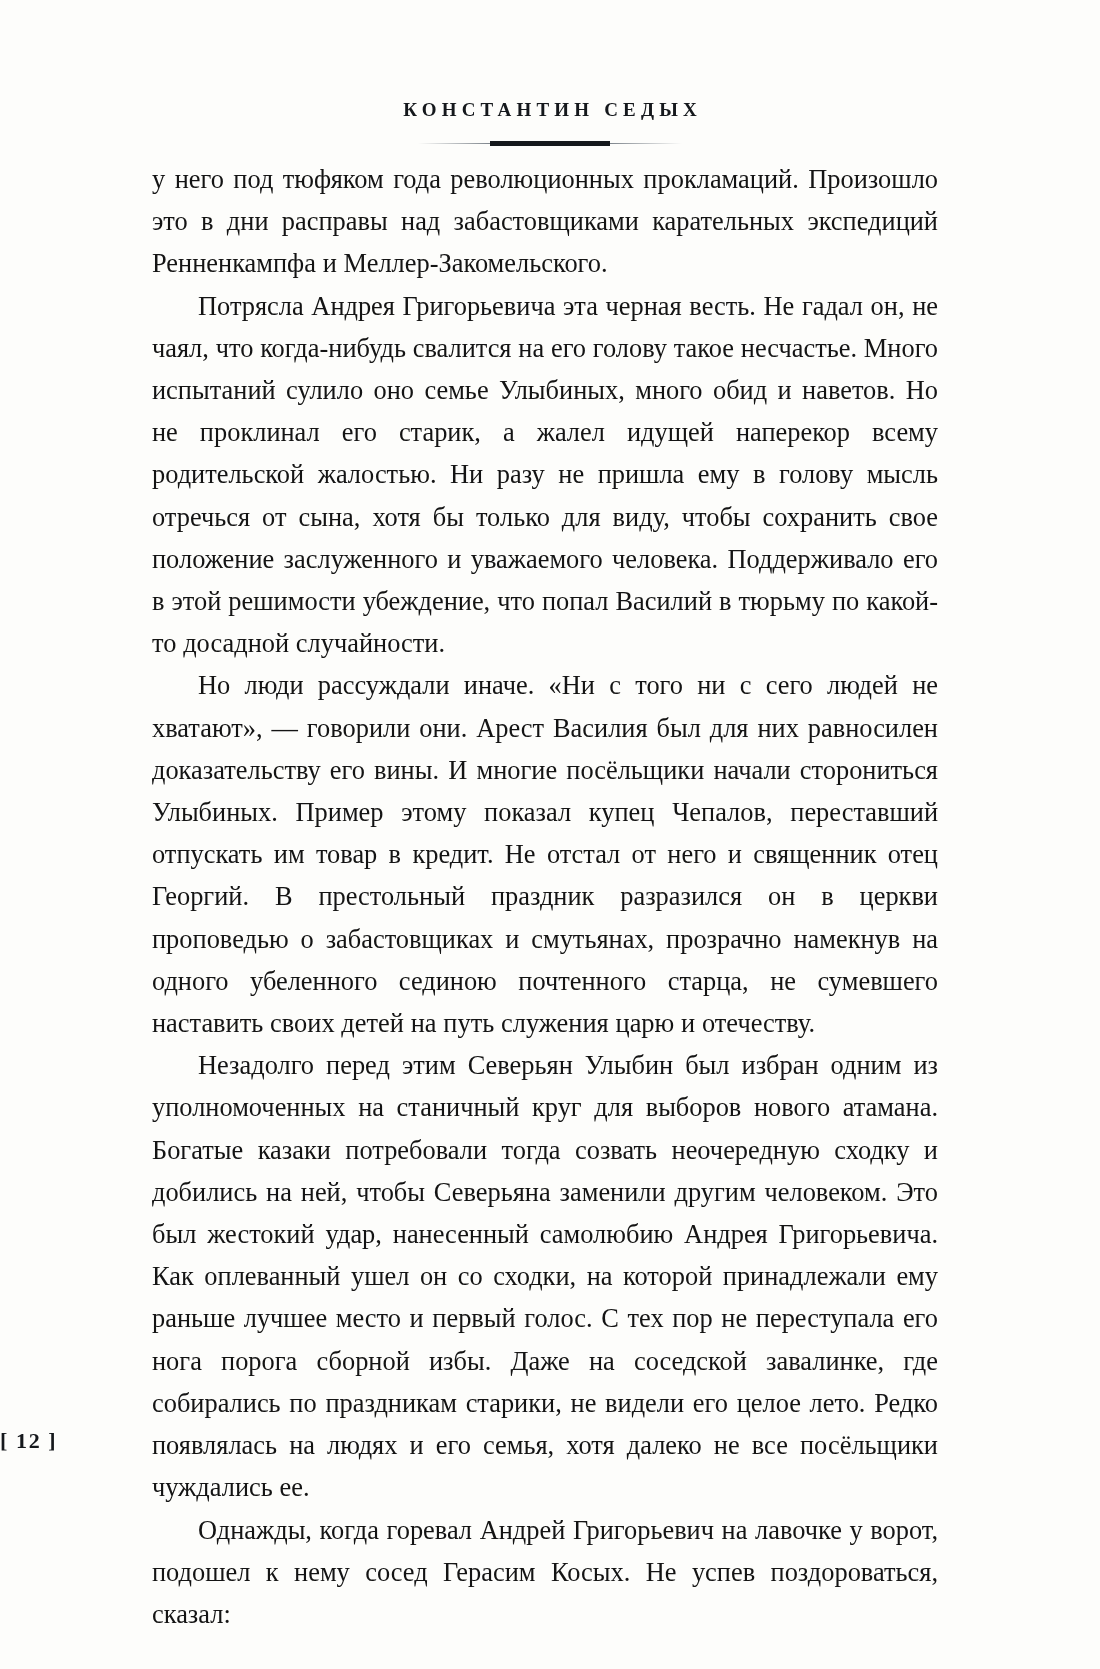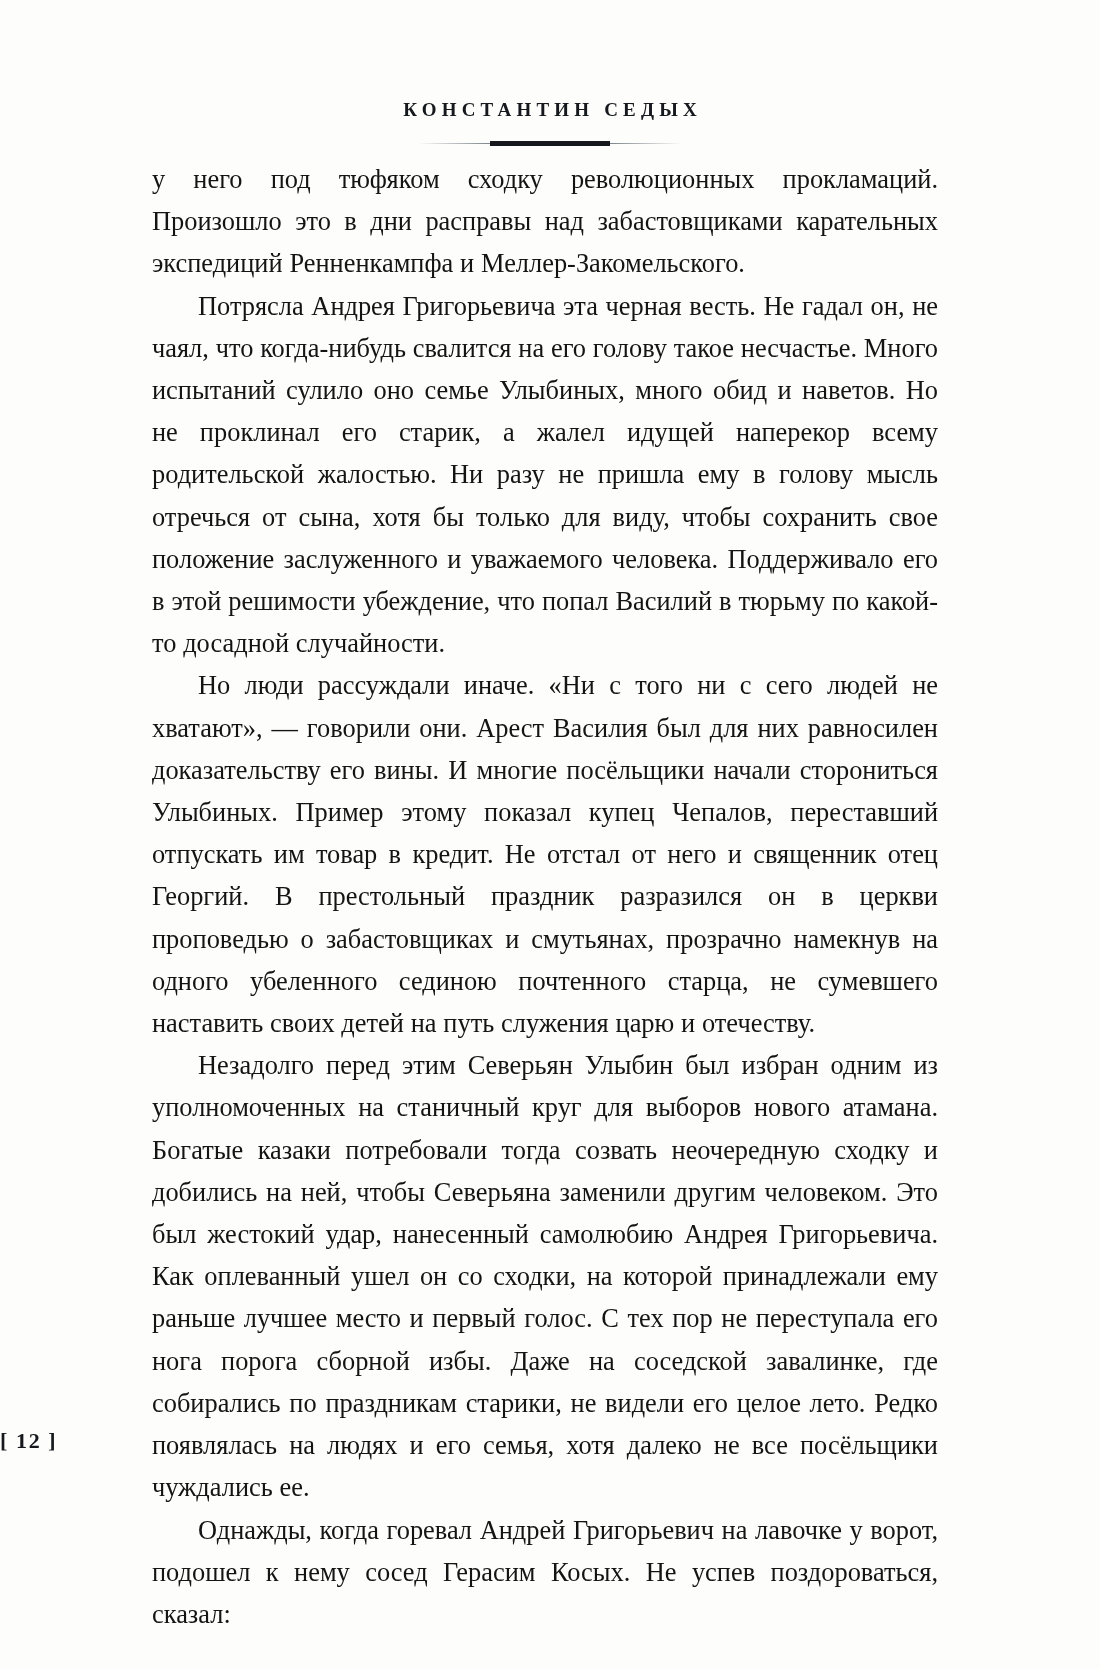--- a/index.html
+++ b/index.html
@@ -117,21 +117,21 @@
     <span class="running-head-title">КОНСТАНТИН СЕДЫХ</span>
   </div>
 
   <div class="head-rule">
     <span class="taper-left"></span>
     <span class="bar"></span>
     <span class="taper-right"></span>
   </div>
 
   <div class="textblock" id="textblock">
-      <p class="no-indent">у него под тюфяком сходку революционных прокламаций. Произошло это в дни расправы над забастовщиками карательных экспедиций Ренненкампфа и Меллер-Закомельского.</p>
+      <p class="no-indent">у него под тюфяком года революционных прокламаций. Произошло это в дни расправы над забастовщиками карательных экспедиций Ренненкампфа и Меллер-Закомельского.</p>
       <p>Потрясла Андрея Григорьевича эта черная весть. Не гадал он, не чаял, что когда-нибудь свалится на его голову такое несчастье. Много испытаний сулило оно семье Улыбиных, много обид и наветов. Но не проклинал его старик, а жалел идущей наперекор всему родительской жалостью. Ни разу не пришла ему в голову мысль отречься от сына, хотя бы только для виду, чтобы сохранить свое положение заслуженного и уважаемого человека. Поддерживало его в этой решимости убеждение, что попал Василий в тюрьму по какой-то досадной случайности.</p>
       <p>Но люди рассуждали иначе. «Ни с того ни с сего людей не хватают», — говорили они. Арест Василия был для них равносилен доказательству его вины. И многие посёльщики начали сторониться Улыбиных. Пример этому показал купец Чепалов, переставший отпускать им товар в кредит. Не отстал от него и священник отец Георгий. В престольный праздник разразился он в церкви проповедью о забастовщиках и смутьянах, прозрачно намекнув на одного убеленного сединою почтенного старца, не сумевшего наставить своих детей на путь служения царю и отечеству.</p>
       <p>Незадолго перед этим Северьян Улыбин был избран одним из уполномоченных на станичный круг для выборов нового атамана. Богатые казаки потребовали тогда созвать неочередную сходку и добились на ней, чтобы Северьяна заменили другим человеком. Это был жестокий удар, нанесенный самолюбию Андрея Григорьевича. Как оплеванный ушел он со сходки, на которой принадлежали ему раньше лучшее место и первый голос. С тех пор не переступала его нога порога сборной избы. Даже на соседской завалинке, где собирались по праздникам старики, не видели его целое лето. Редко появлялась на людях и его семья, хотя далеко не все посёльщики чуждались ее.</p>
       <p>Однажды, когда горевал Андрей Григорьевич на лавочке у ворот, подошел к нему сосед Герасим Косых. Не успев поздороваться, сказал:</p>
     </div>
 
   <div class="folio">
     <span class="folio-text">[ 12 ]</span>
   </div>
 

